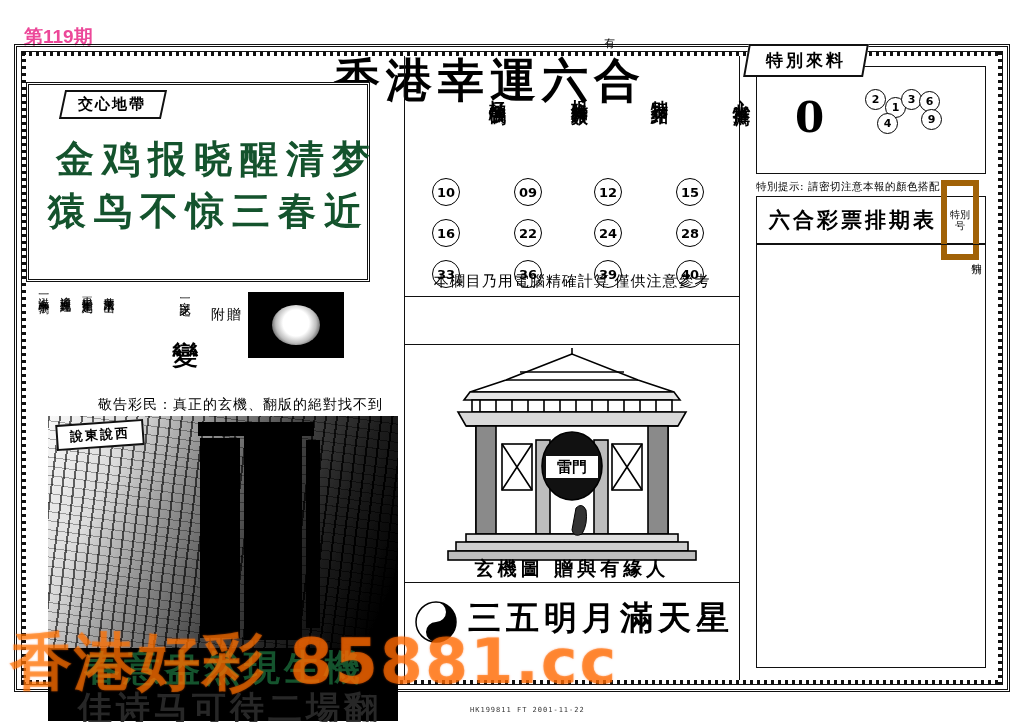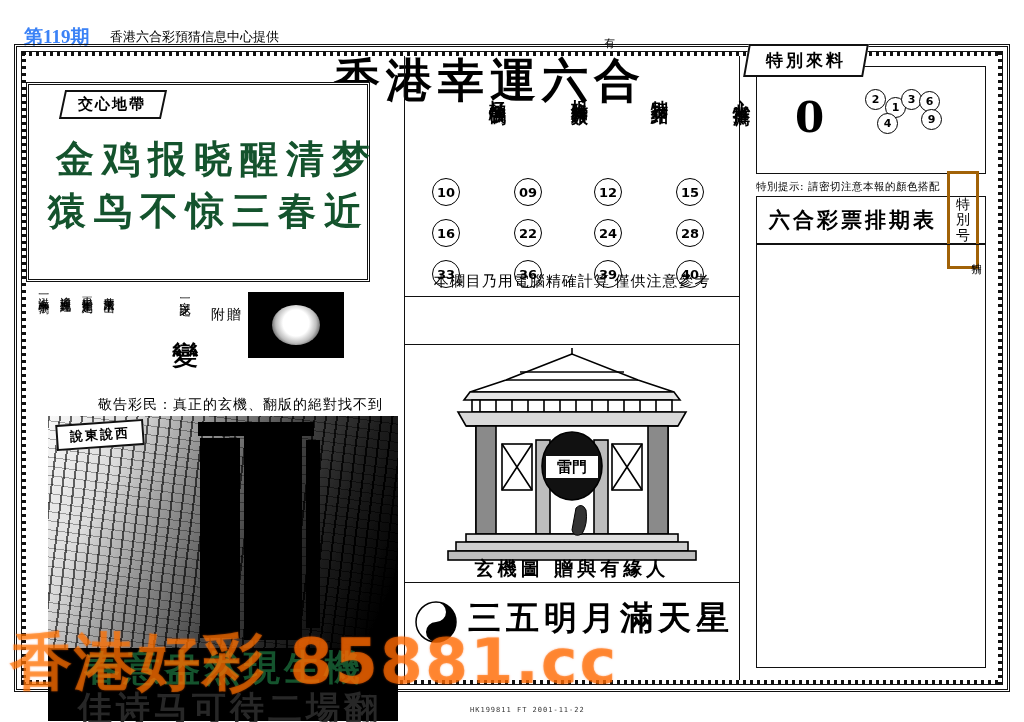--- a/index.html
+++ b/index.html
@@ -44,22 +44,22 @@
     white-space:nowrap;
     margin-top:44px;
   }
   .masthead-sub {
     position:absolute; left:604px; top:36px;
     font-size:11px; color:#000;
     font-family:"DejaVu Sans", sans-serif;
   }
   .issue-badge {
     position:absolute; left:24px; top:24px;
-    font-family:Liberation Serif, serif;
-    font-size:19px; font-weight:bold; color:#3b82f6;
+    font-family:Liberation Sans, sans-serif;
+    font-size:19px; font-weight:bold; color:#ec4899;
     white-space:nowrap;
   }
   .issue-sub {
     position:absolute; left:110px; top:28px;
     font-size:13px; color:#000; white-space:nowrap;
     font-family:"DejaVu Sans", sans-serif;
   }
 
   
   .col-left {
@@ -314,21 +314,21 @@
     border:1.5px solid #111; box-sizing:border-box;
     display:flex; align-items:center;
   }
   .schedule-title {
     font-family:"DejaVu Serif", serif;
     font-weight:bold; font-size:21px; letter-spacing:3px;
     margin-left:12px;
   }
   .schedule-tag {
     margin-left:auto; margin-right:6px;
-    font-size:14px; border:3px solid #a16207; padding:23px 2px;
+    font-size:10px; border:6px solid #a16207; padding:23px 2px;
     writing-mode:horizontal-tb; line-height:1.1; text-align:center;
     width:22px;
   }
   .right-long-box {
     position:absolute; left:756px; top:244px; width:230px; height:424px;
     border:1.5px solid #111; box-sizing:border-box;
   }
   .right-vlabel {
     position:absolute; right:2px; top:10px;
     writing-mode:vertical-rl; text-orientation:upright;
@@ -356,21 +356,20 @@
   }
 </style>
 </head>
 <body>
 
 <div class="page">
 
   <div class="masthead-title">香港幸運六合</div>
   <div class="masthead-sub">有</div>
   <div class="issue-badge">第119期</div>
-  <div class="issue-sub">香港六合彩預猜信息中心提供</div>
 
   <div class="outer-frame"></div>
 
   <div class="col-left">
 
     <div class="poem-box"></div>
     <div class="ribbon">
       <span>交心地帶</span>
     </div>
     <div class="poem-line l1">金鸡报晓醒清梦</div>

